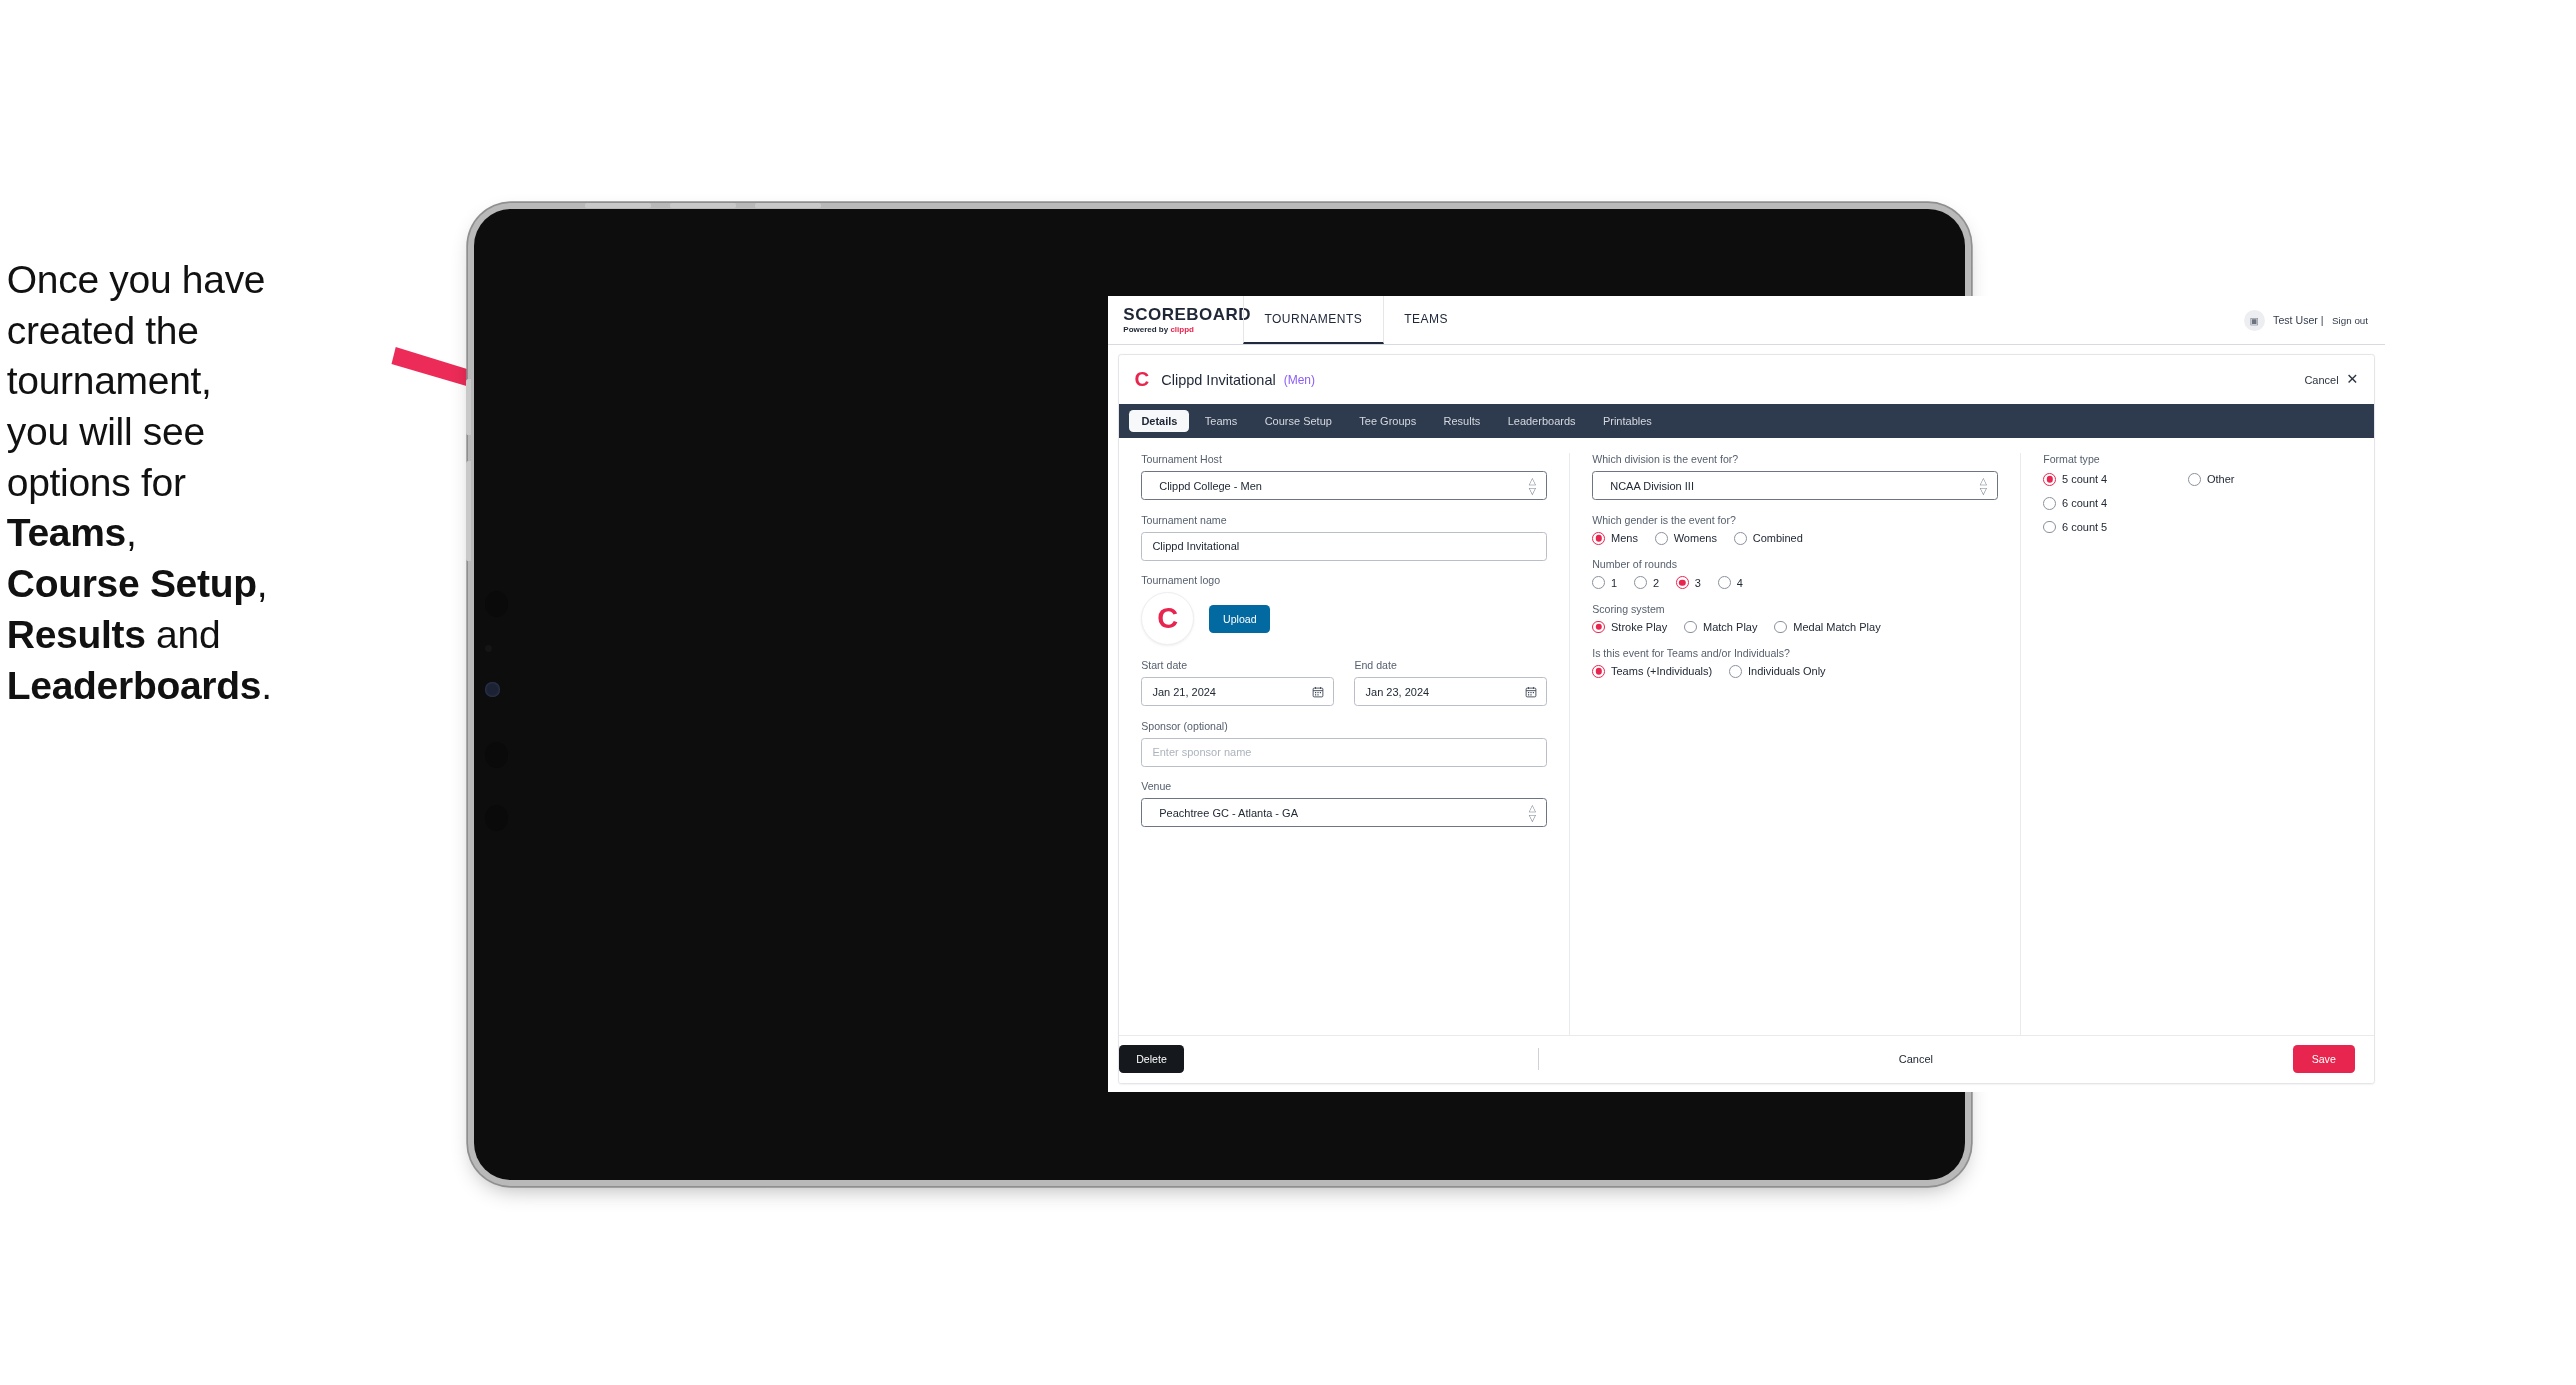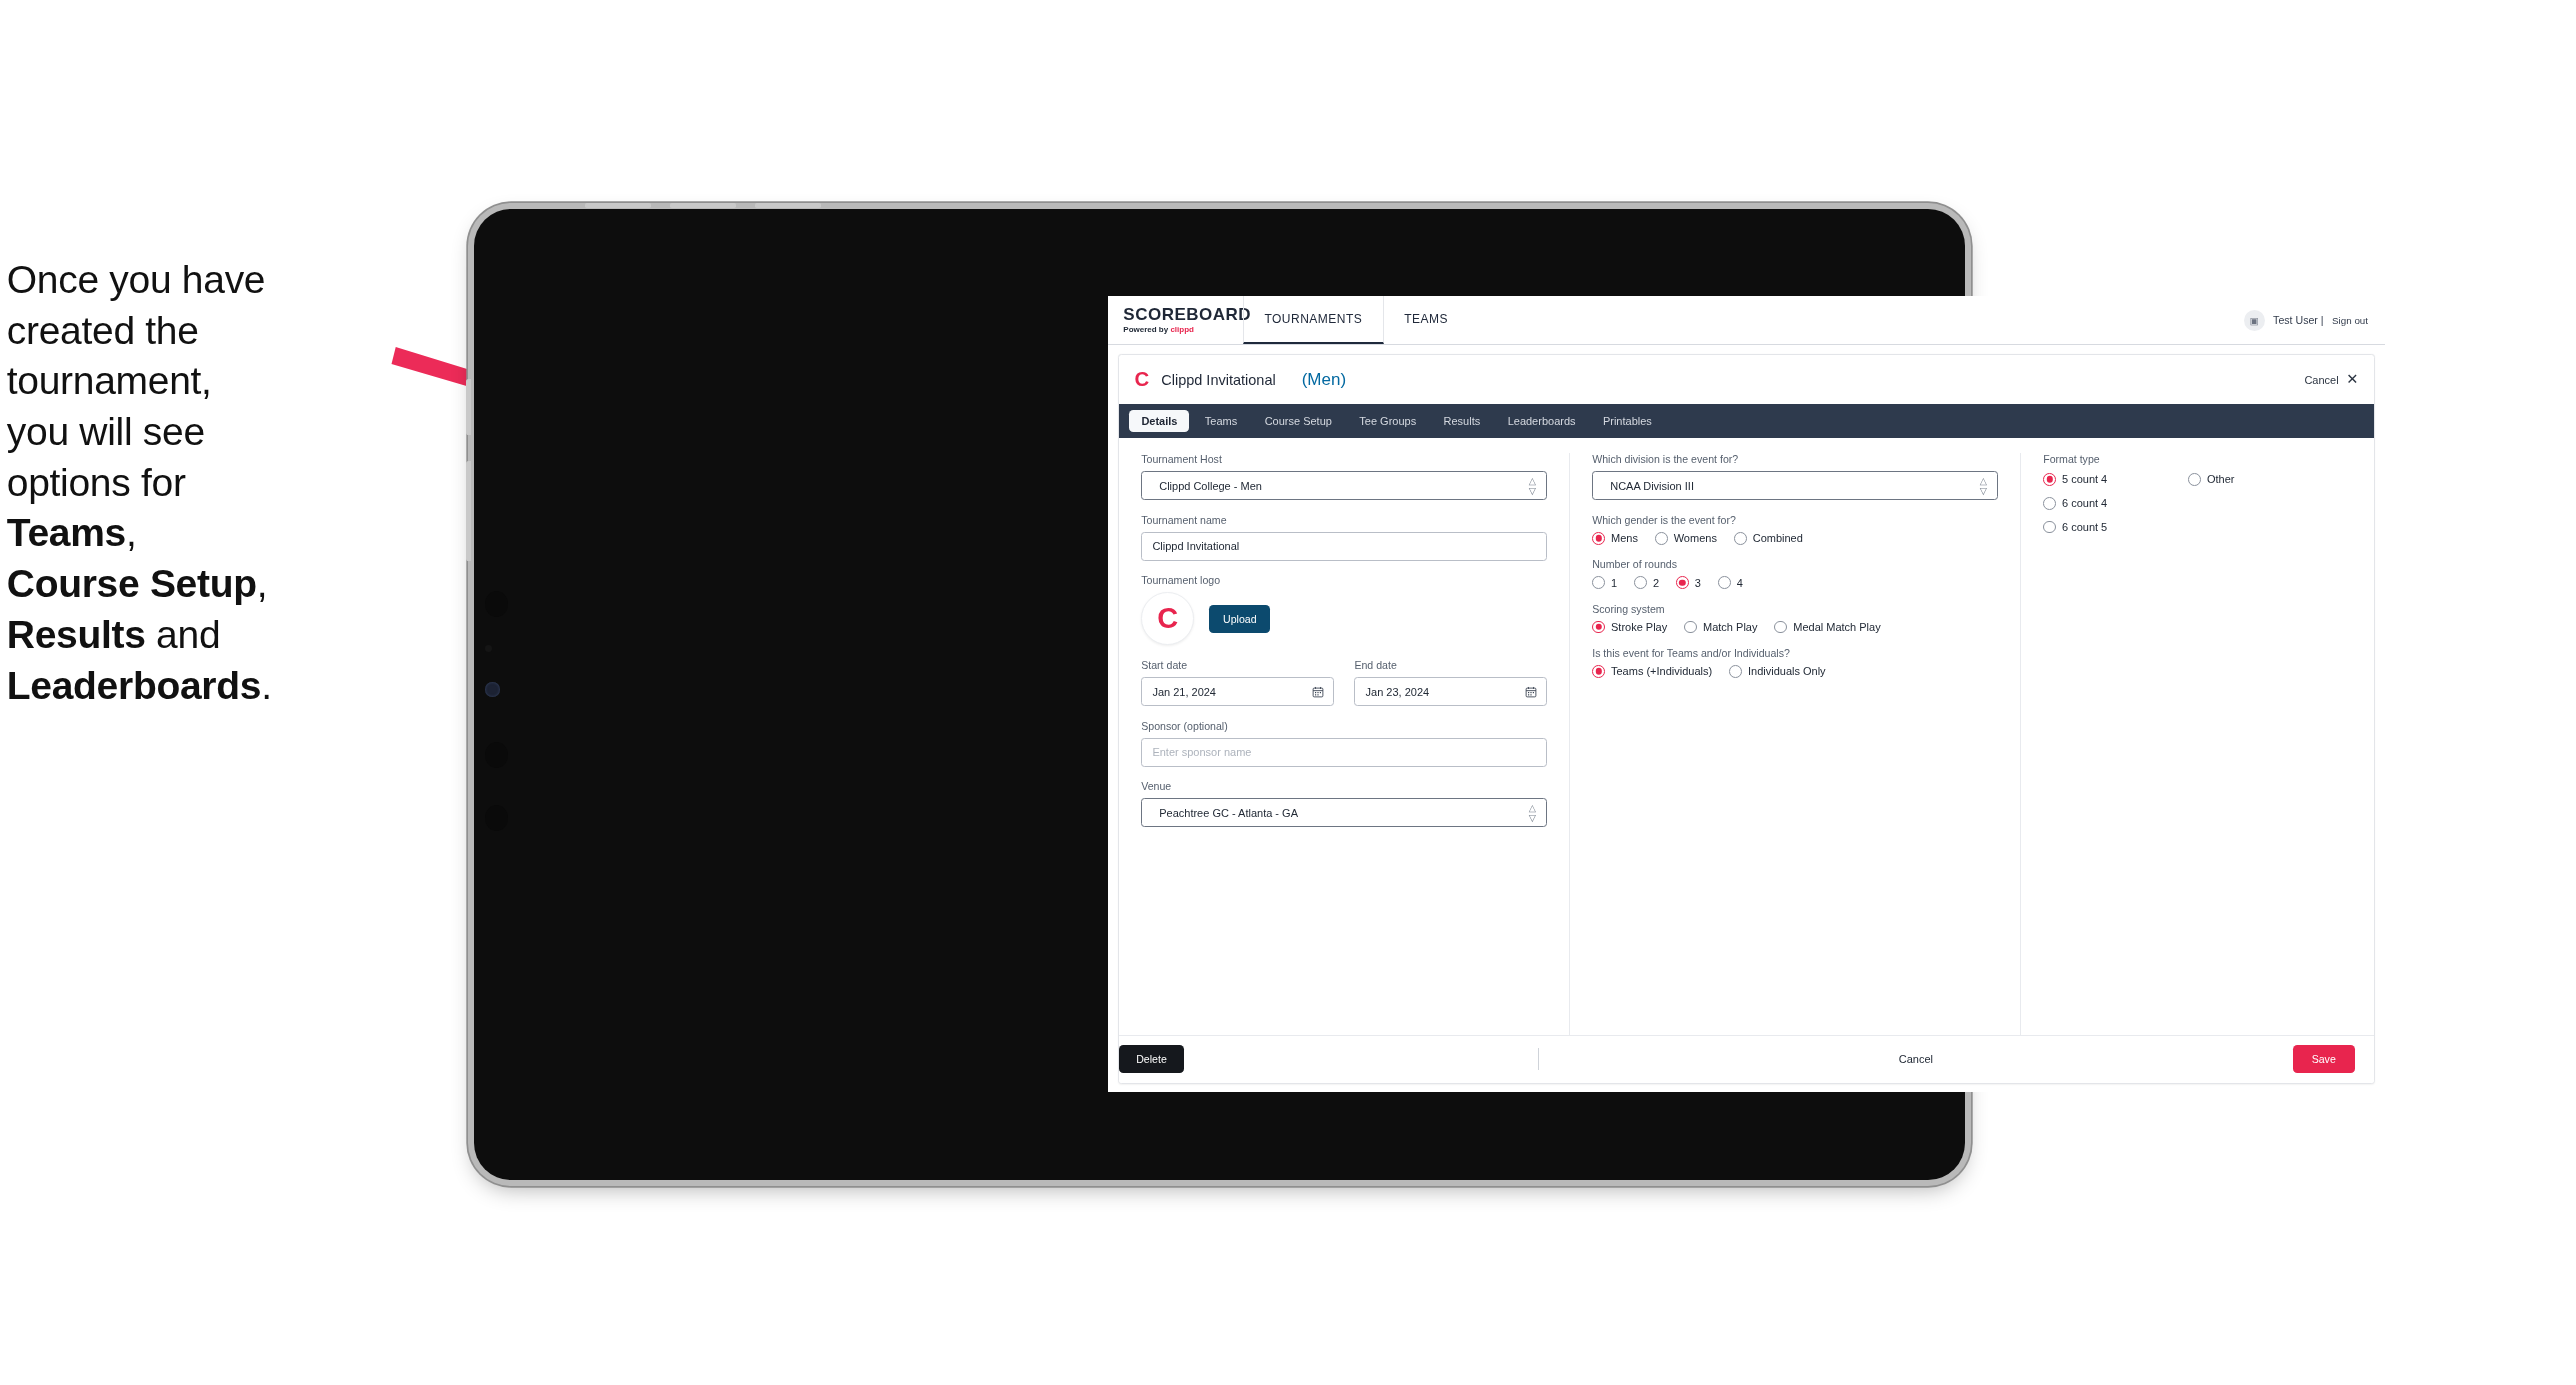--- a/index.html
+++ b/index.html
@@ -106,21 +106,21 @@
   }
 
   .card-head {
     height: 49px; display:flex; align-items:center; padding: 0 15.3px;
   }
   .logo-c {
     font-size: 20.4px; font-weight: 800; color:#e8254e; line-height:1;
     margin-right: 12px; font-family:"Liberation Sans", sans-serif;
   }
   .tourn-title { font-size: 14.5px; color:#1f2736; }
-  .tourn-gender { font-size: 17px; color:#0369a1; margin-left:26px; }
+  .tourn-gender { font-size: 12px; color:#8b5cf6; margin-left:8px; }
   .card-head-right { margin-left:auto; display:flex; align-items:center; gap:7.7px; }
   .cancel-link { font-size:11px; color:#2c3542; cursor:pointer; }
   .x-icon { font-size:14.5px; color:#2c3542; line-height:1; cursor:pointer; }
 
   
   .tabbar {
     background:#2e3a4d; height: 34px; display:flex; align-items:center;
     padding: 0 10.2px; gap: 3.4px;
   }
   .tab {
@@ -156,21 +156,21 @@
   .input .placeholder { color:#adb3bc; }
 
   .logo-row { display:flex; align-items:center; gap:15.3px; margin-top:3.4px; }
   .logo-circle {
     width: 53px; height: 53px; border-radius:50%; background:#fff;
     border:0.9px solid #eceef1; display:flex; align-items:center; justify-content:center;
     box-shadow: 0 0.9px 2.6px rgba(0,0,0,.07);
   }
   .logo-circle span { font-size: 29px; font-weight:800; color:#e8254e; line-height:1; }
   .upload-btn {
-    background:#0c4a6e; color:#fff; font-size:10.6px; border-radius:4.3px;
+    background:#0369a1; color:#fff; font-size:10.6px; border-radius:4.3px;
     padding: 7.7px 13.6px; cursor:pointer;
   }
 
   .date-row { display:flex; gap: 20.4px; }
   .date-col { flex:1; }
   .date-input { position:relative; }
   .cal-icon {
     position:absolute; right:9.4px; top:50%; transform:translateY(-50%);
     width:12px; height:12px; color:#3b4452;
   }

